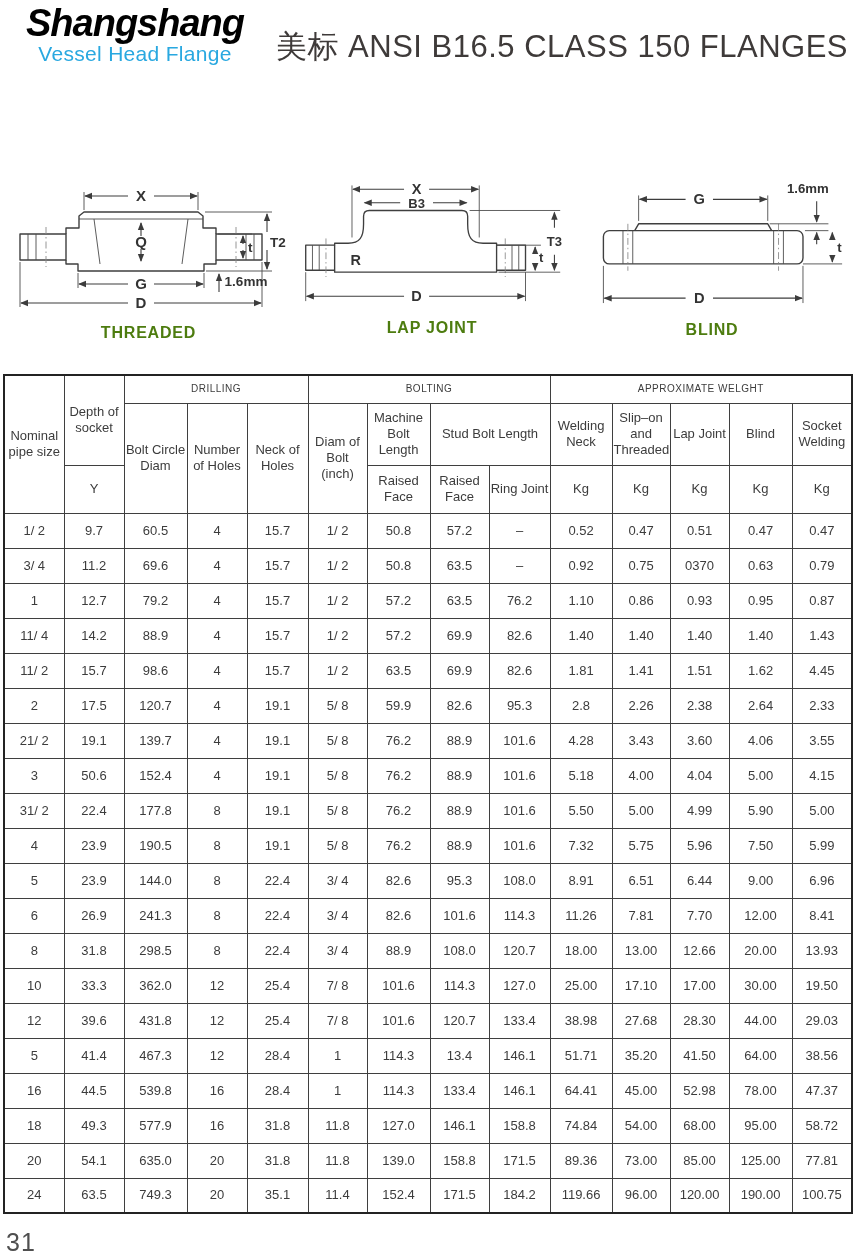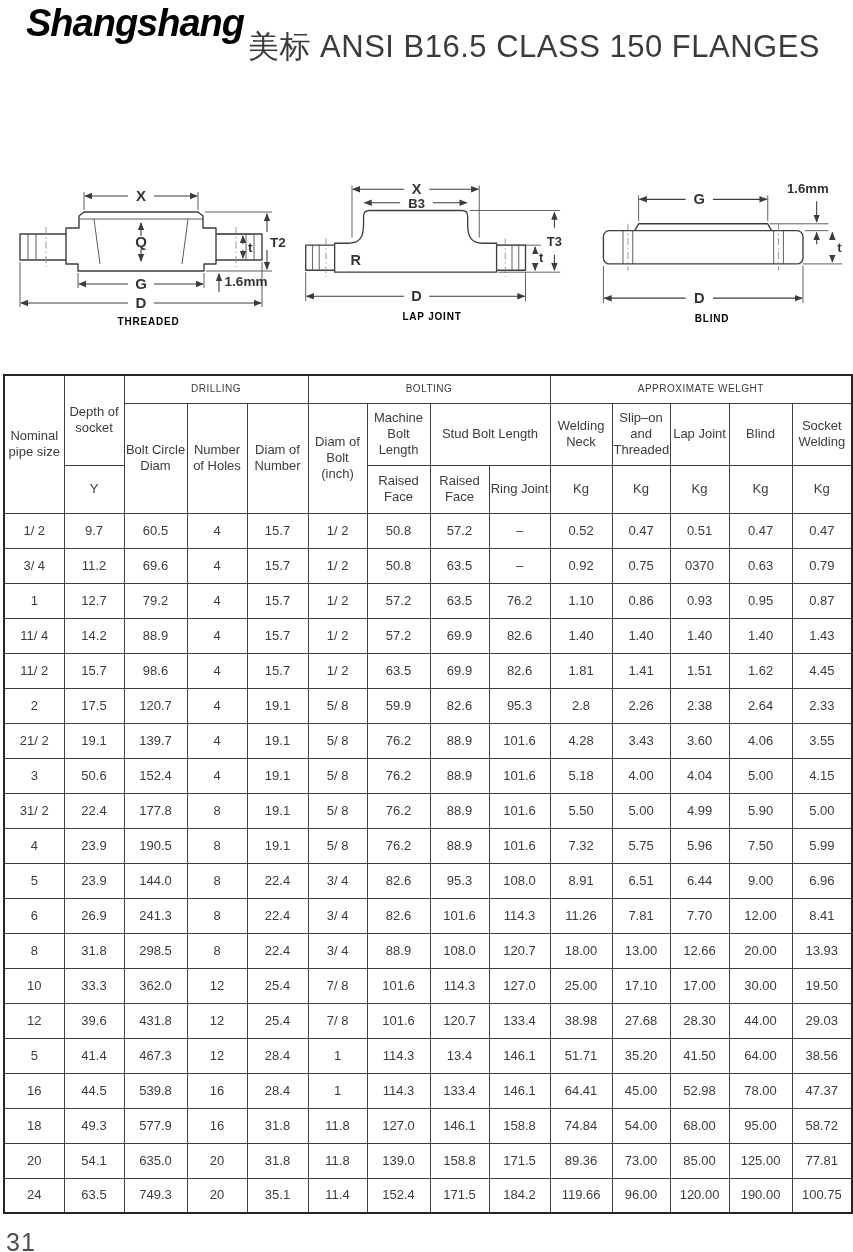--- a/index.html
+++ b/index.html
@@ -5,32 +5,32 @@
   html,body{margin:0;padding:0;background:#ffffff;}
   .page{position:relative;width:853px;height:1252px;background:#fff;overflow:hidden;
         font-family:"Liberation Sans",sans-serif;color:#3c3c3c;}
 
   
   .brand{position:absolute;left:26px;top:4px;text-align:center;}
   .brand-name{font-size:38px;font-weight:bold;font-style:italic;color:#000000;letter-spacing:-1px;line-height:1.05;}
   .brand-tagline{font-size:21px;color:#29a8e0;margin-top:-2px;letter-spacing:0.3px;}
 
   
-  .title{position:absolute;top:26px;left:248px;width:600px;text-align:left;
+  .title{position:absolute;top:26px;left:248px;width:600px;text-align:right;
          font-size:31px;color:#3e3a39;letter-spacing:0.5px;white-space:nowrap;}
 
   
   .drawings{position:absolute;top:170px;left:0;width:853px;height:168px;}
   .drawing{position:absolute;top:0;}
   #d1{left:6px;width:285px;}
   #d2{left:298px;width:268px;}
   #d3{left:576px;width:272px;}
   .drawing svg{display:block;width:100%;height:auto;}
-  .caption{margin-top:4px;text-align:center;font-weight:bold;font-size:10px;
-           letter-spacing:0.8px;color:#000000;}
+  .caption{margin-top:12px;text-align:center;font-weight:bold;font-size:16px;
+           letter-spacing:0.8px;color:#4d7c0f;}
   .outline{stroke:#3f3f3f;stroke-width:1.4;fill:none;stroke-linejoin:round;}
   .thin{stroke:#4a4a4a;stroke-width:0.9;fill:none;}
   .dim{stroke:#3c3c3c;stroke-width:1.1;fill:none;}
   .cl{stroke:#8a8a8a;stroke-width:0.9;fill:none;stroke-dasharray:7 3 1.5 3;}
   .dlabel{font-family:"Liberation Sans",sans-serif;font-size:15px;font-weight:bold;fill:#333;}
   .dlabel-sm{font-family:"Liberation Sans",sans-serif;font-size:13.5px;font-weight:bold;fill:#333;}
 
   
   .spec-table{position:absolute;top:374px;left:3px;border-collapse:collapse;table-layout:fixed;
               width:847px;font-size:13px;color:#3c3c3c;border:2px solid #232323;}
@@ -44,20 +44,21 @@
 
   .page-number{position:absolute;left:6px;top:1212px;font-size:25px;color:#4f4f4f;letter-spacing:1px;margin-top:16px;}
 </style>
 </head>
 <body>
 
 <div class="page">
 
   <div class="brand">
     <div class="brand-name">Shangshang</div>
+    <div class="brand-tagline">Vessel Head Flange</div>
   </div>
 
   <div class="title">美标 ANSI B16.5 CLASS 150 FLANGES</div>
 
   <div class="drawings">
 
     <div class="drawing" id="d1">
       <svg viewBox="0 0 285 142">
         <defs>
           <marker id="m1" viewBox="0 0 10 10" refX="8.5" refY="5" markerWidth="8" markerHeight="8" orient="auto">
@@ -226,21 +227,21 @@
       <tr class="hr1">
         <th rowspan="3">Nominal pipe size</th>
         <th rowspan="2">Depth of socket</th>
         <th colspan="3" class="group-h">DRILLING</th>
         <th colspan="4" class="group-h">BOLTING</th>
         <th colspan="5" class="group-h">APPROXIMATE WELGHT</th>
       </tr>
       <tr class="hr2">
         <th rowspan="2">Bolt Circle Diam</th>
         <th rowspan="2">Number of Holes</th>
-        <th rowspan="2">Diam of Number</th>
+        <th rowspan="2">Neck of Holes</th>
         <th rowspan="2">Diam of Bolt (inch)</th>
         <th>Machine Bolt Length</th>
         <th colspan="2">Stud Bolt Length</th>
         <th>Welding Neck</th>
         <th>Slip–on and Threaded</th>
         <th>Lap Joint</th>
         <th>Blind</th>
         <th>Socket Welding</th>
       </tr>
       <tr class="hr3">

